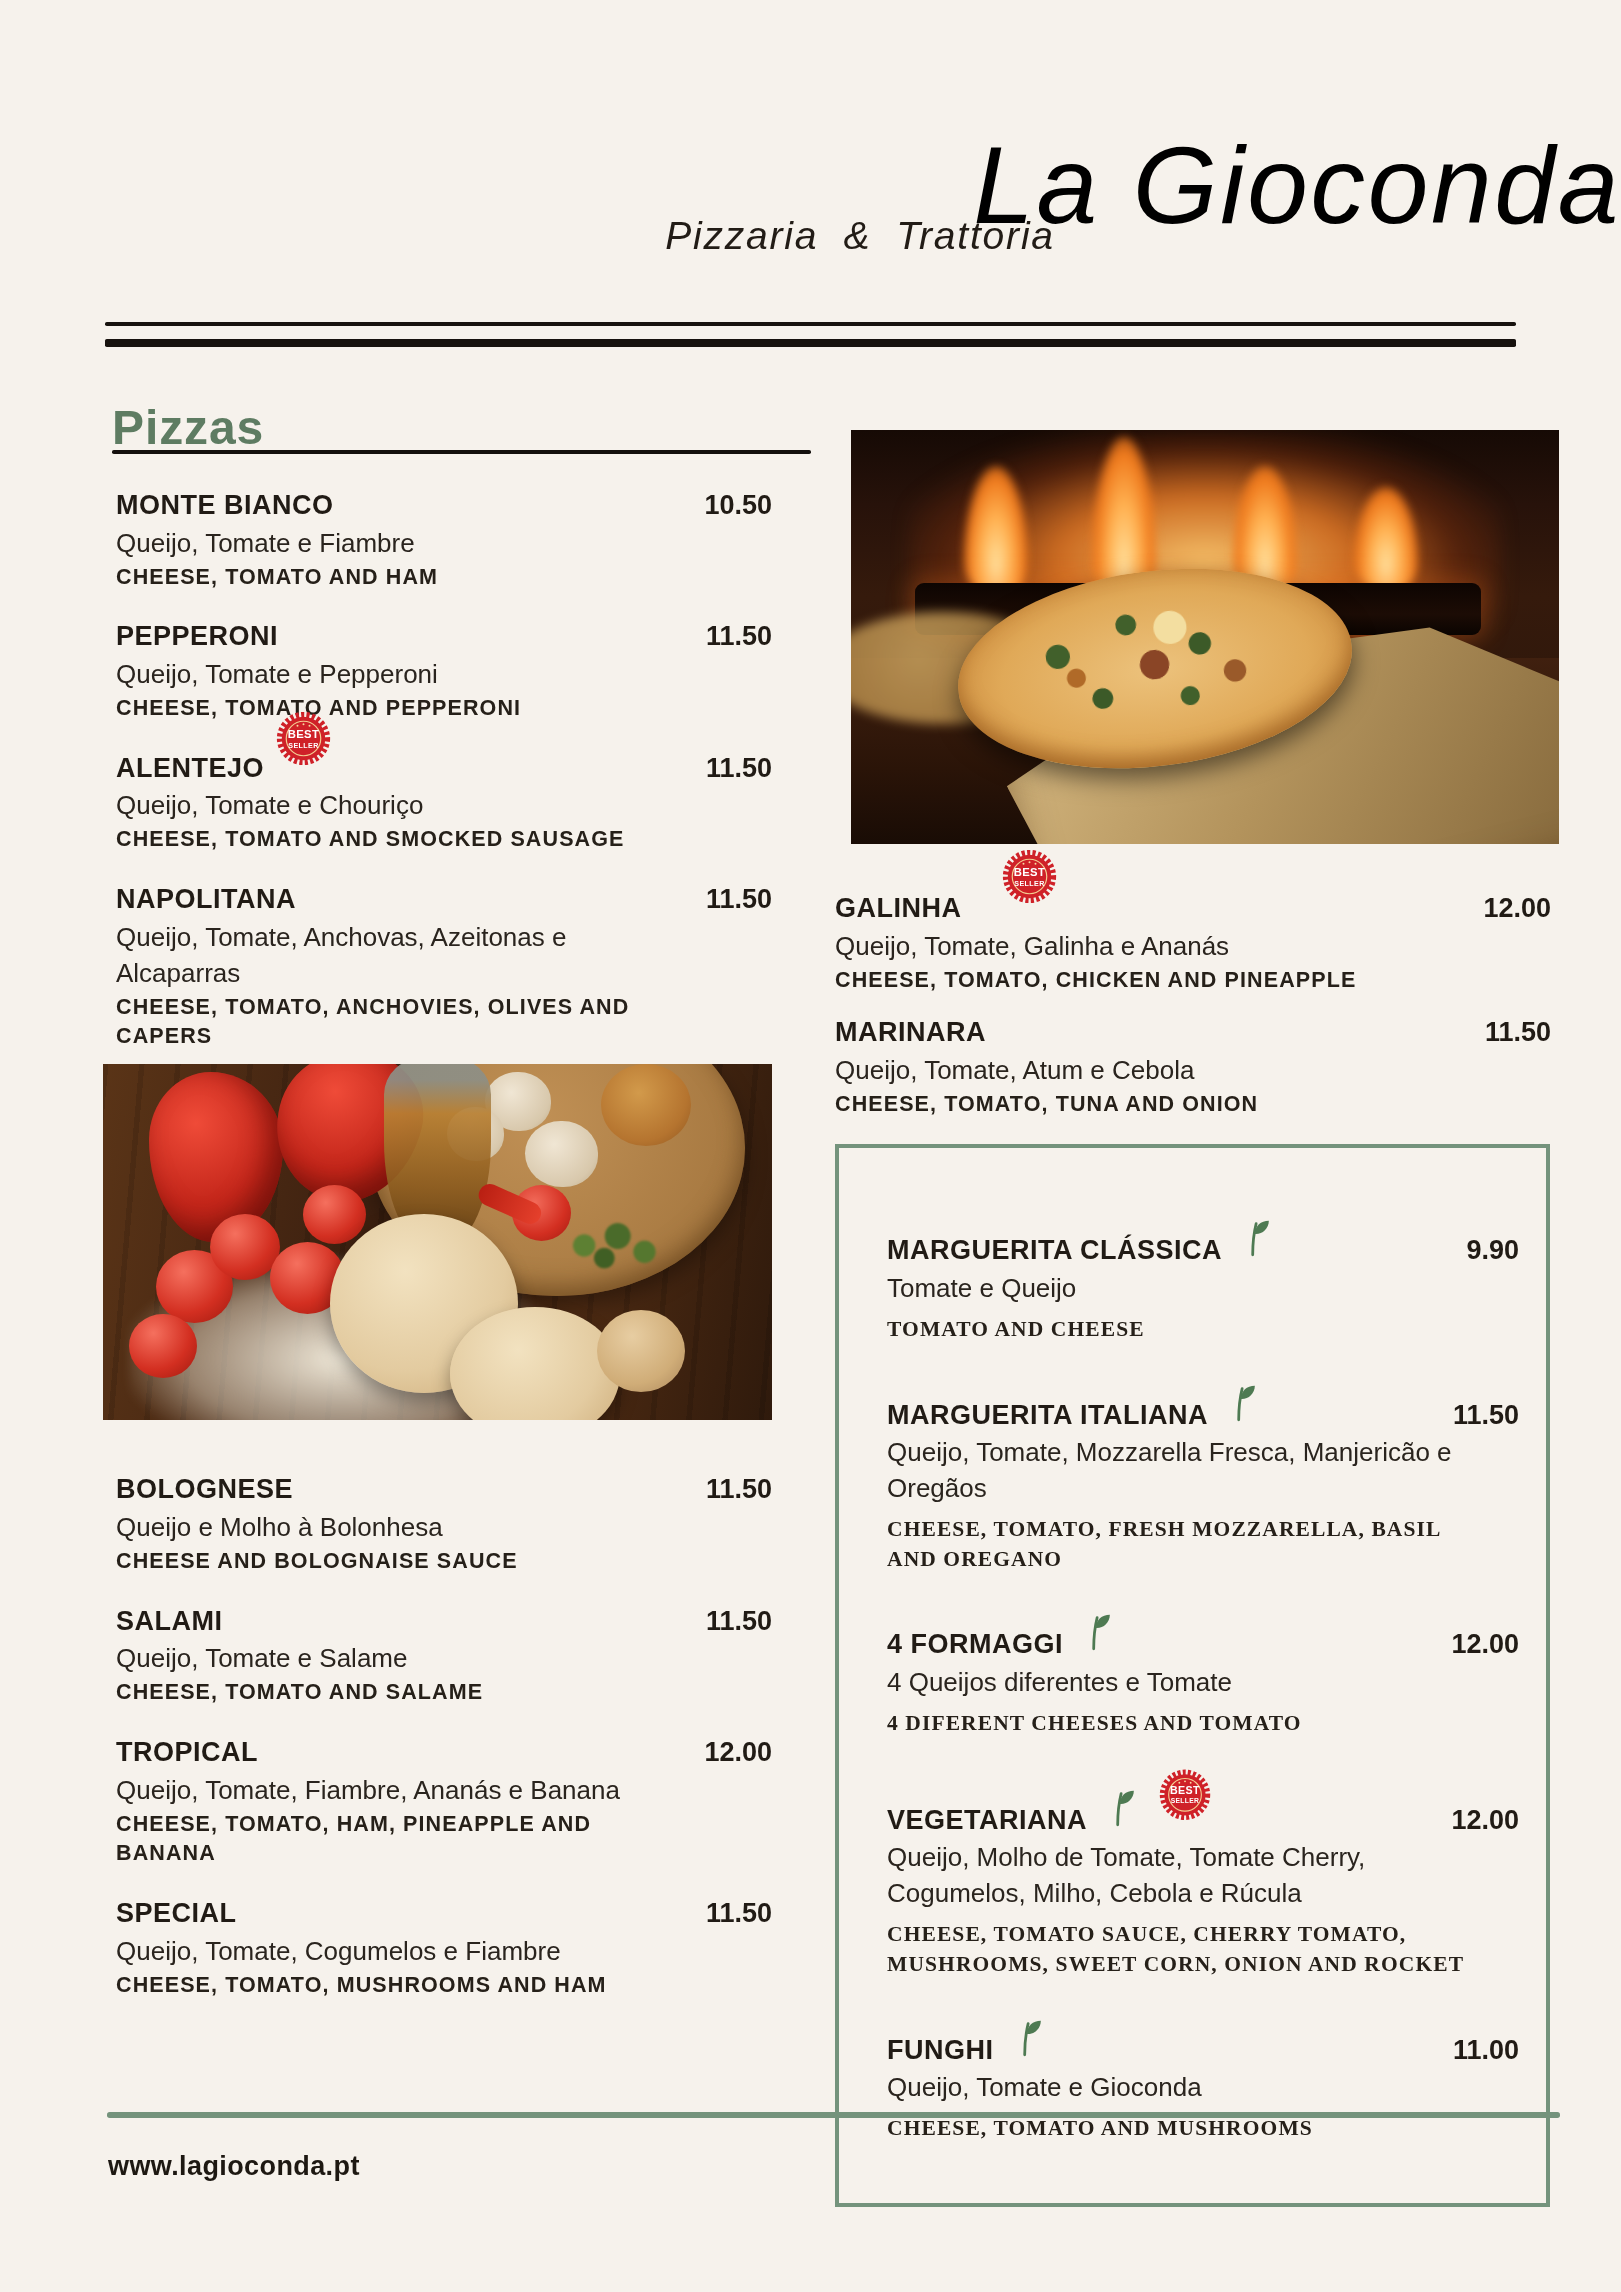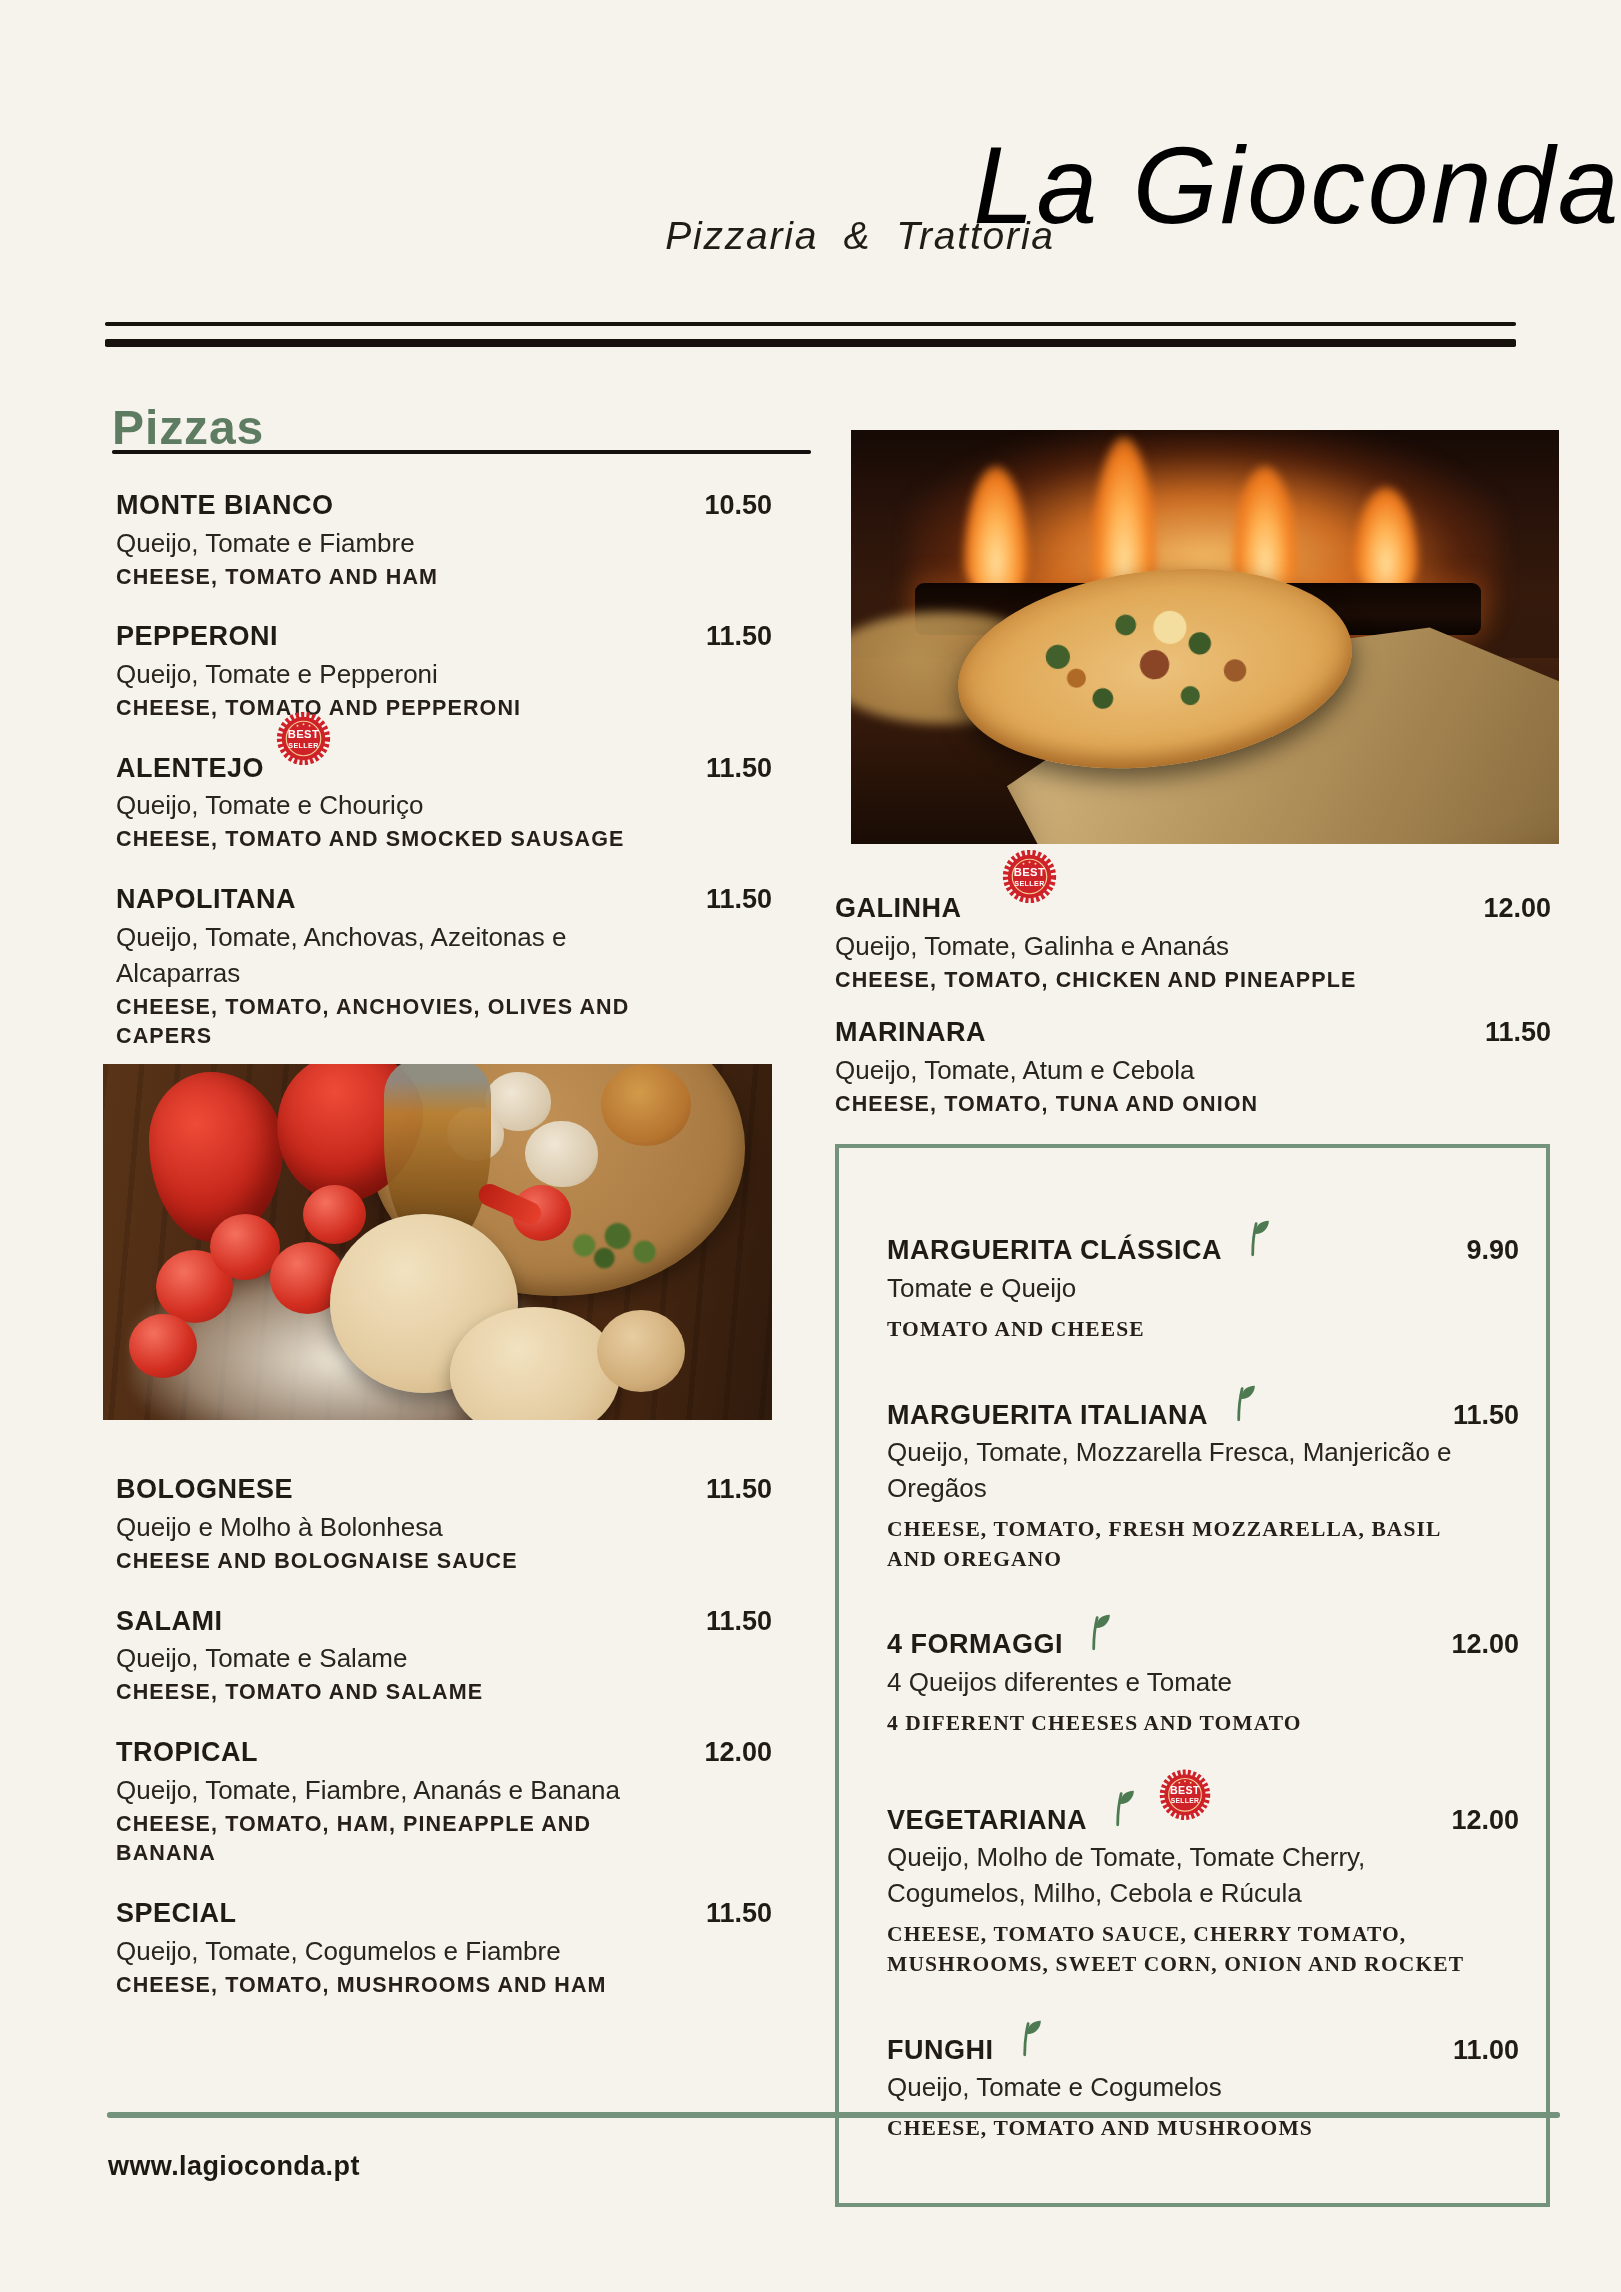--- a/index.html
+++ b/index.html
@@ -400,21 +400,21 @@
         <div class="row">
           <span class="name">FUNGHI</span>
           <span class="leaf">
             <svg viewBox="0 0 26 32">
               <path class="stem" d="M11 31 C11 20 12 12 14 4"></path>
               <path class="blade" d="M13 13 C13 6 18 1.5 25 1.5 C25 8.5 19 13.5 13 13 Z"></path>
             </svg>
           </span>
           <span class="price">11.00</span>
         </div>
-        <div class="pt">Queijo, Tomate e Cogumelos</div>
+        <div class="pt">Queijo, Tomate e Gioconda</div>
         <div class="en">CHEESE, TOMATO AND MUSHROOMS</div>
       </div>
 
     </div>
   </div>
 
   <div class="footer-line"></div>
   <div class="website">www.lagioconda.pt</div>
 
 </div>

